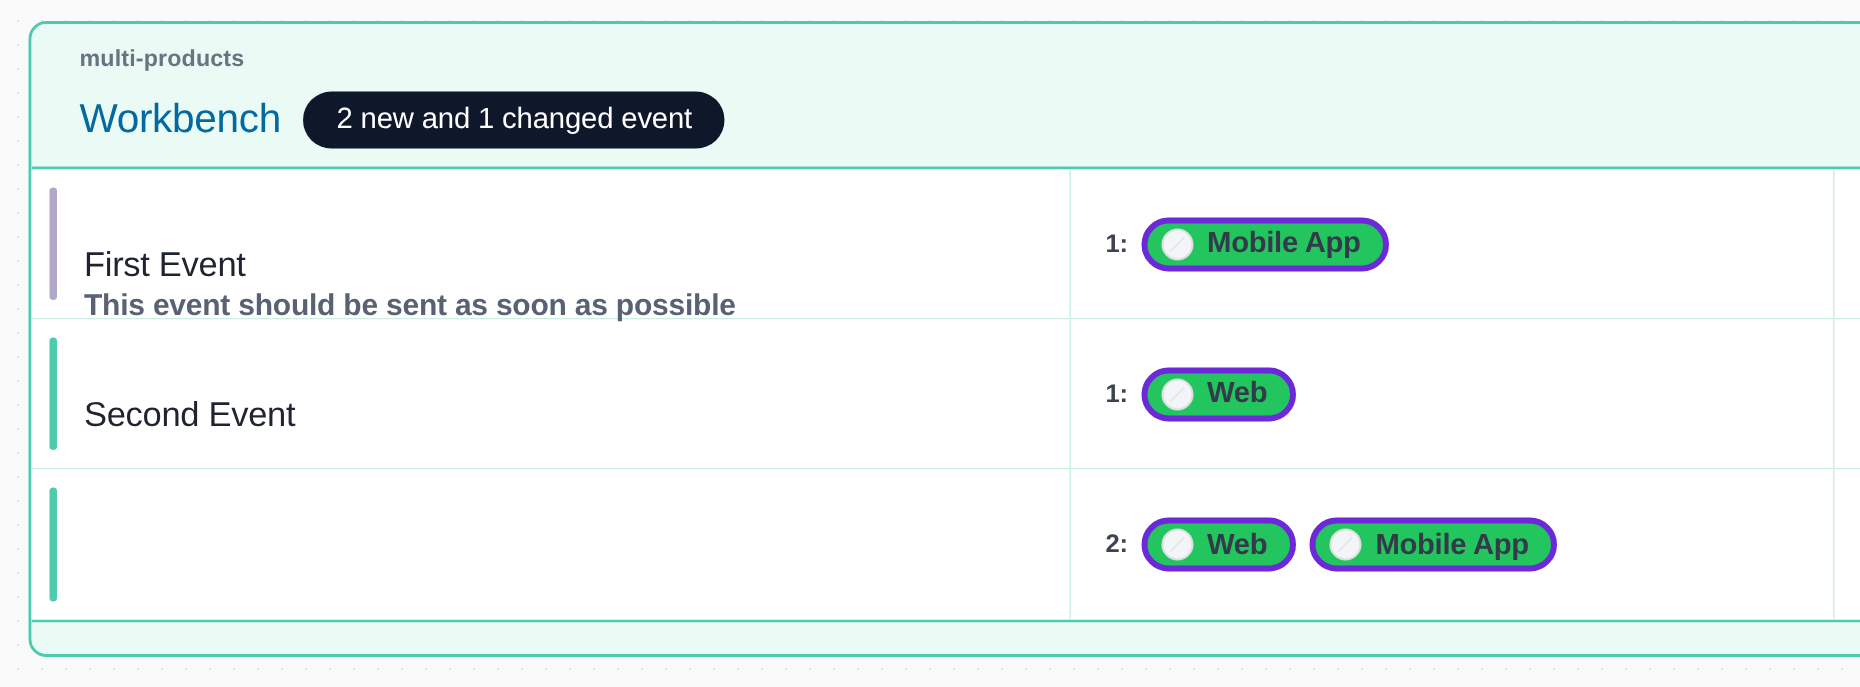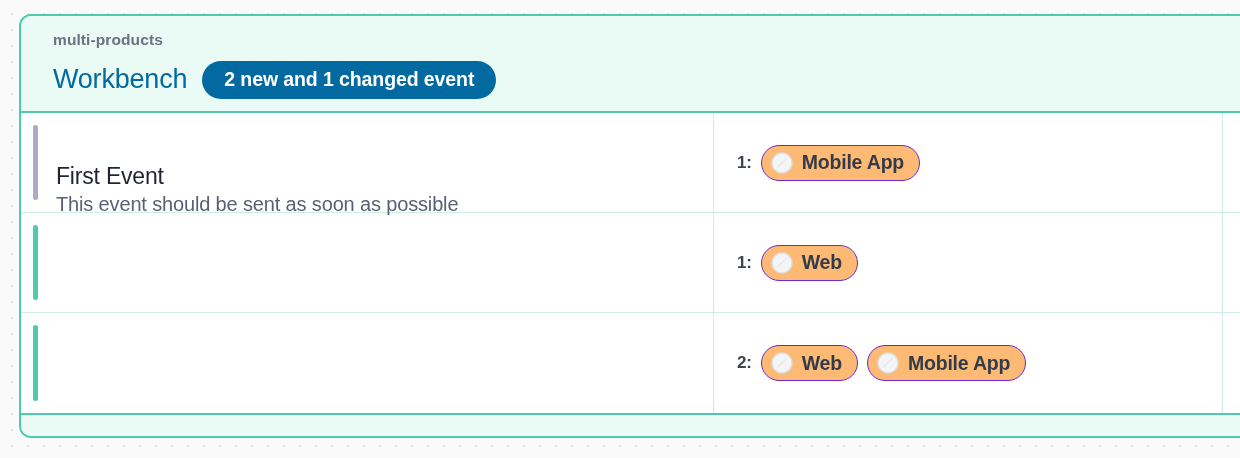--- a/index.html
+++ b/index.html
@@ -59,24 +59,24 @@
     color: #0369a1;
     line-height: 1;
     letter-spacing: -.2px;
   }
   .pill-badge {
     display: inline-flex;
     align-items: center;
     height: 38px;
     padding: 0 22px;
     border-radius: 19px;
-    background: #0369a1;
+    background: #0f172a;
     color: #ffffff;
     font-size: 19.5px;
-    font-weight: bold;
+    font-weight: normal;
     letter-spacing: -.1px;
     white-space: nowrap;
   }
 
   
   .table {
     background: #ffffff;
     border-top: 2px solid #4ecbac;
     border-bottom: 2px solid #4ecbac;
   }
@@ -111,20 +111,21 @@
     line-height: 1.22;
     letter-spacing: -.2px;
     margin-bottom: 2px;
     margin-top: 32px;
   }
   .event-desc {
     font-size: 20px;
     color: #596173;
     line-height: 1.25;
     letter-spacing: -.15px;
+    font-weight: bold;
   }
 
   .cell-products {
     flex: 0 0 509px;
     width: 509px;
     box-sizing: border-box;
     border-right: 1px solid #cdeee2;
     display: flex;
     align-items: center;
     padding-left: 23px;
@@ -136,22 +137,22 @@
     color: #3c4351;
     letter-spacing: -.2px;
   }
   .chip {
     display: inline-flex;
     align-items: center;
     gap: 9px;
     height: 36px;
     padding: 0 15px 0 9px;
     border-radius: 18px;
-    background: #fdba74;
-    border: 1px solid #6d28d9;
+    background: #22c55e;
+    border: 4px solid #6d28d9;
     box-sizing: border-box;
   }
   .chip-text {
     font-size: 19.5px;
     font-weight: bold;
     color: #333b4a;
     letter-spacing: -.2px;
     white-space: nowrap;
   }
   .chip-avatar {
@@ -202,20 +203,21 @@
           </svg>
           <span class="chip-text">Mobile App</span>
         </span>
       </div>
       <div class="cell-trailing"></div>
     </div>
 
     <div class="row">
       <div class="cell-event">
         <div class="accent" style="background:#4ecbac"></div>
+        <div class="event-title">Second Event</div>
       </div>
       <div class="cell-products">
         <span class="count-label">1:</span>
         <span class="chip">
           <svg class="chip-avatar" viewBox="0 0 22 22">
             <circle cx="11" cy="11" r="10" fill="#f4f5f6" stroke="#dcdee2" stroke-width="1.4"></circle>
             <path d="M6.2 15.6 L15.6 6.2" stroke="#e6e8ec" stroke-width="1.4" fill="none"></path>
           </svg>
           <span class="chip-text">Web</span>
         </span>

